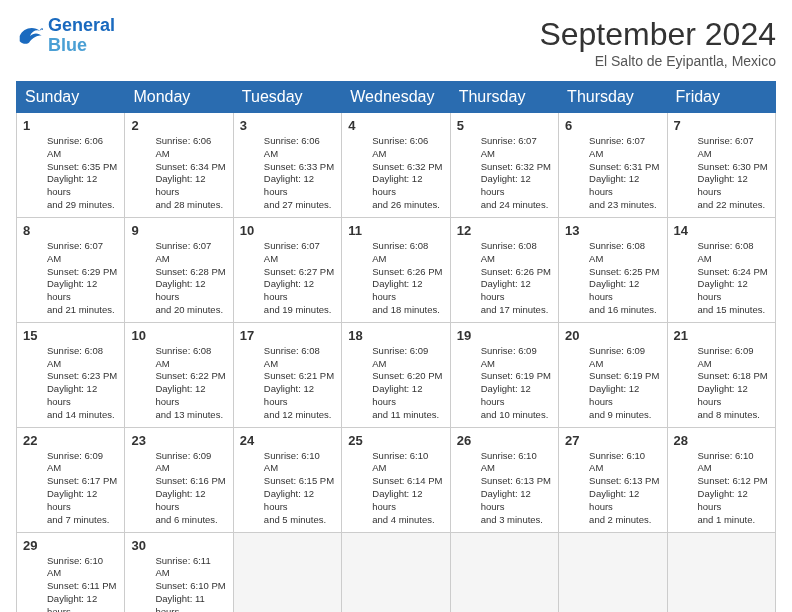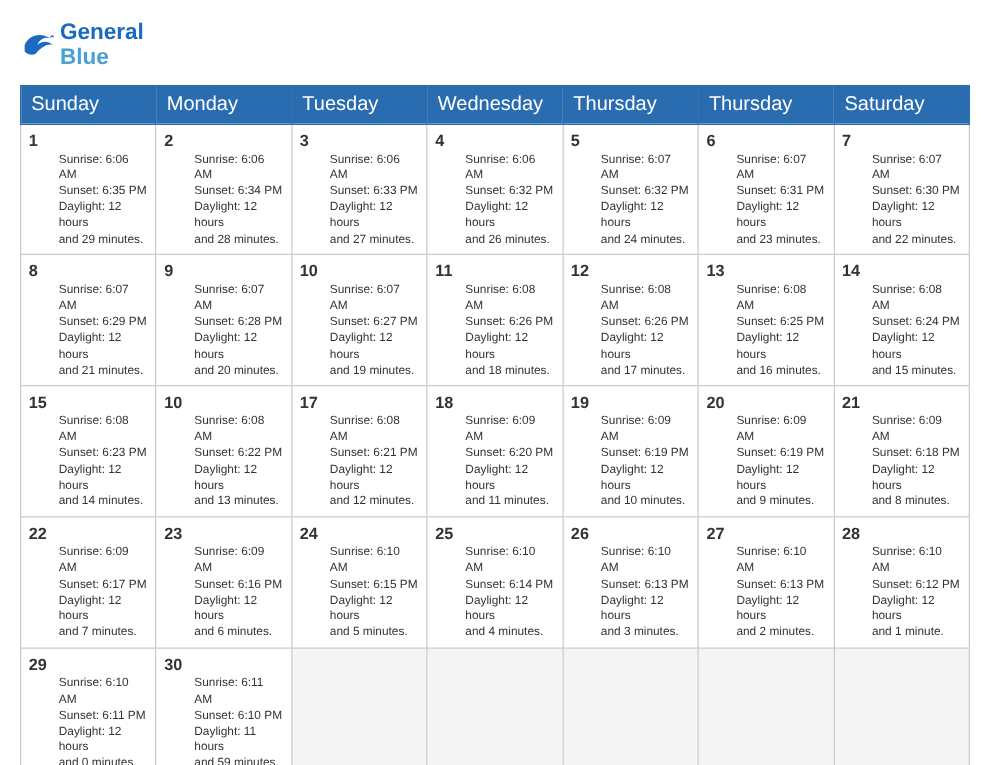--- a/index.html
+++ b/index.html
@@ -94,33 +94,35 @@
     <svg class="logo-bird" viewBox="0 0 32 28" xmlns="http://www.w3.org/2000/svg">
       <path d="M4 14 C8 4, 20 2, 28 8 C24 6, 18 8, 16 14 C20 10, 26 10, 30 14 C26 12, 20 16, 16 20 C14 24, 8 24, 4 20 Z" fill="#1a6abf"></path>
       <path d="M28 6 C30 4, 32 5, 31 7 C30 6, 29 6, 28 8 Z" fill="#1a6abf"></path>
     </svg>
     <div class="logo-text">
       <div><span>General</span></div>
       <div><span style="color:#4a9fd4">Blue</span></div>
     </div>
   </div>
   <div class="title-block">
+    <div class="month-title">September 2024</div>
+    <div class="location">El Salto de Eyipantla, Mexico</div>
   </div>
 </div>
 
 <table class="calendar">
   <thead>
     <tr>
     <th>Sunday</th>
         <th>Monday</th>
         <th>Tuesday</th>
         <th>Wednesday</th>
         <th>Thursday</th>
         <th>Thursday</th>
-        <th>Saturday</th>
+        <th>Friday</th>
       </tr>
   </thead>
   <tbody id="calendar-body">
   <tr>
         <td>
           <span class="day-num">1</span>
           <div class="cell-text" style="white-space: pre-wrap;">Sunrise: 6:06 AM
 Sunset: 6:35 PM
 Daylight: 12 hours
 and 29 minutes.</div>

